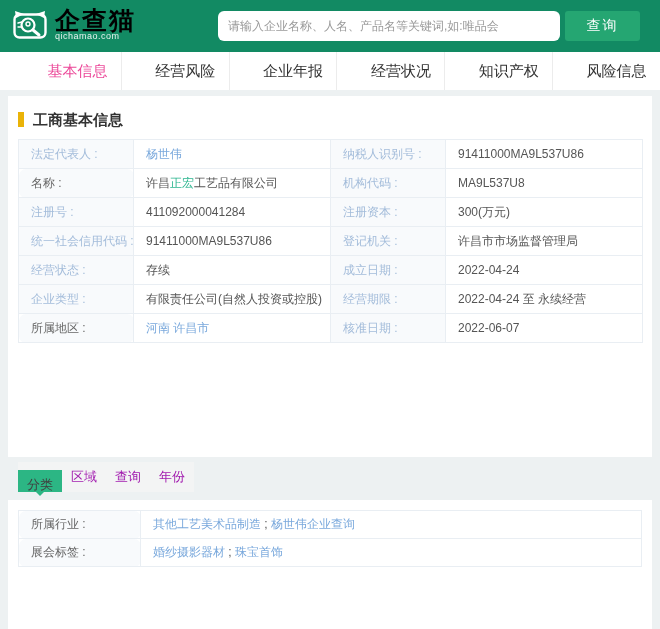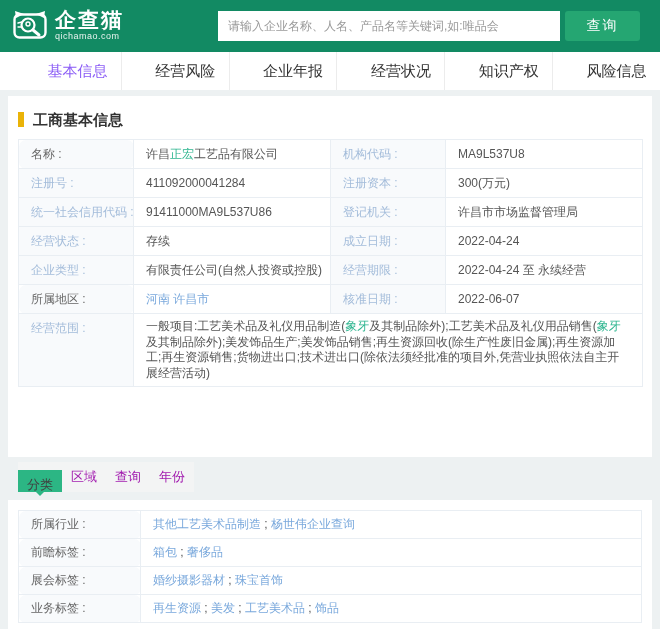--- a/index.html
+++ b/index.html
@@ -7,42 +7,42 @@
   body {
     position:relative;
     background:#edf1f2;
     font-family:"Liberation Sans","DejaVu Sans",sans-serif;
     color:#555;
   }
   
   .header { position:absolute; top:0; left:0; right:0; height:52px; background:#128a63; }
   .logo { position:absolute; left:12px; top:9px; display:flex; align-items:center; cursor:pointer; }
   .logo-icon { width:36px; height:32px; margin-right:7px; }
-  .logo-cn { font-size:21px; font-weight:bold; color:#ffffff; letter-spacing:2px; line-height:22px; }
+  .logo-cn { font-size:25px; font-weight:bold; color:#000000; letter-spacing:2px; line-height:22px; }
   .logo-domain { font-size:9px; color:rgba(255,255,255,.9); letter-spacing:.5px; }
   .search-wrap { position:absolute; left:218px; top:11px; height:30px; }
   .search-input {
-    width:342px; height:30px; border:none; border-radius:0;
+    width:342px; height:30px; border:none; border-radius:6px;
     padding:0 10px; font-size:12px; color:#333; outline:none;
     font-family:"Liberation Sans","DejaVu Sans",sans-serif;
   }
   .search-input::placeholder { color:#999; }
   .search-btn {
     position:absolute; left:347px; top:0; width:75px; height:30px;
     background:#25a672; color:#fff; border:none; border-radius:3px;
     font-size:14px; cursor:pointer; letter-spacing:2px;
     font-family:"Liberation Sans","DejaVu Sans",sans-serif;
   }
   
   .navbar { position:absolute; top:52px; left:0; right:0; height:38px; background:#fff; display:flex; }
   .nav-tab {
     flex:1; text-align:center; line-height:38px; font-size:15px; color:#333; cursor:pointer;
   }
   .nav-tab + .nav-tab { border-left:1px solid #ececec;padding-left:20px; }
-  .nav-tab.active { color:#8b5cf6;padding-left:34px; }
+  .nav-tab.active { color:#ec4899;padding-left:34px; }
   
   .panel1 { position:absolute; top:96px; left:8px; right:8px; height:361px; background:#fff; }
   .section-title {
     margin:16px 10px 12px 10px; font-size:15px; font-weight:bold; color:#333;
     border-left:6px solid #eab308; padding-left:9px; line-height:15px;
   }
   table.grid { border-collapse:collapse; table-layout:fixed; font-size:12px; margin:0 10px; width:624px; }
   table.grid td { border:1px solid #e9eef3; height:29px; padding:0 12px; color:#555; overflow:hidden; white-space:nowrap; }
   td.lbl { background:#f8fafc; }
   td.lbl.blue { color:#a3bcda; }
@@ -106,20 +106,26 @@
 <div class="panel1">
   <div class="section-title">工商基本信息</div>
   <table class="grid">
     <colgroup>
         <col class="lab">
         <col class="val">
         <col class="lab">
         <col class="val">
       </colgroup>
     <tbody>
+        <tr>
+      <td class="lbl blue">法定代表人 :</td>
+      <td><span class="link">杨世伟</span></td>
+      <td class="lbl blue">纳税人识别号 :</td>
+      <td>91411000MA9L537U86</td>
+    </tr>
     <tr>
       <td class="lbl dark">名称 :</td>
       <td><span>许昌</span><span class="hl">正宏</span><span>工艺品有限公司</span></td>
       <td class="lbl blue">机构代码 :</td>
       <td>MA9L537U8</td>
     </tr>
     <tr>
       <td class="lbl blue">注册号 :</td>
       <td>411092000041284</td>
       <td class="lbl blue">注册资本 :</td>
@@ -142,24 +148,20 @@
       <td>有限责任公司(自然人投资或控股)</td>
       <td class="lbl blue">经营期限 :</td>
       <td>2022-04-24 至 永续经营</td>
     </tr>
     <tr>
       <td class="lbl dark">所属地区 :</td>
       <td><span class="link">河南 许昌市</span></td>
       <td class="lbl blue">核准日期 :</td>
       <td>2022-06-07</td>
     </tr>
-    <tr>
-      <td class="lbl blue" style="vertical-align:top; padding-top:8px; line-height:13px;">经营范围 :</td>
-      <td colspan="3" class="wrapcell"><span>一般项目:工艺美术品及礼仪用品制造(</span><span class="hl">象牙</span><span>及其制品除外);工艺美术品及礼仪用品销售(</span><span class="hl">象牙</span><span>及其制品除外);美发饰品生产;美发饰品销售;再生资源回收(除生产性废旧金属);再生资源加工;再生资源销售;货物进出口;技术进出口(除依法须经批准的项目外,凭营业执照依法自主开展经营活动)</span></td>
-    </tr>
   </tbody>
     </table>
 </div>
 
 <div class="filter-tabs">
   <div class="ftab active"><span>分类</span><span class="tri"></span></div>
   <div class="ftab">区域</div>
   <div class="ftab">查询</div>
   <div class="ftab">年份</div>
 </div>
@@ -169,26 +171,18 @@
     <colgroup>
         <col class="c1">
         <col>
       </colgroup>
     <tbody>
         <tr>
       <td class="lbl dark">所属行业 :</td>
       <td><span class="link">其他工艺美术品制造</span><span class="sep"> ; </span><span class="link">杨世伟企业查询</span></td>
     </tr>
     <tr>
-      <td class="lbl dark">前瞻标签 :</td>
-      <td><span class="link">箱包</span><span class="sep"> ; </span><span class="link">奢侈品</span></td>
-    </tr>
-    <tr>
       <td class="lbl dark">展会标签 :</td>
       <td><span class="link">婚纱摄影器材</span><span class="sep"> ; </span><span class="link">珠宝首饰</span></td>
-    </tr>
-    <tr>
-      <td class="lbl dark">业务标签 :</td>
-      <td><span class="link">再生资源</span><span class="sep"> ; </span><span class="link">美发</span><span class="sep"> ; </span><span class="link">工艺美术品</span><span class="sep"> ; </span><span class="link">饰品</span></td>
     </tr>
   </tbody>
     </table>
 </div>
 
 </body></html>

